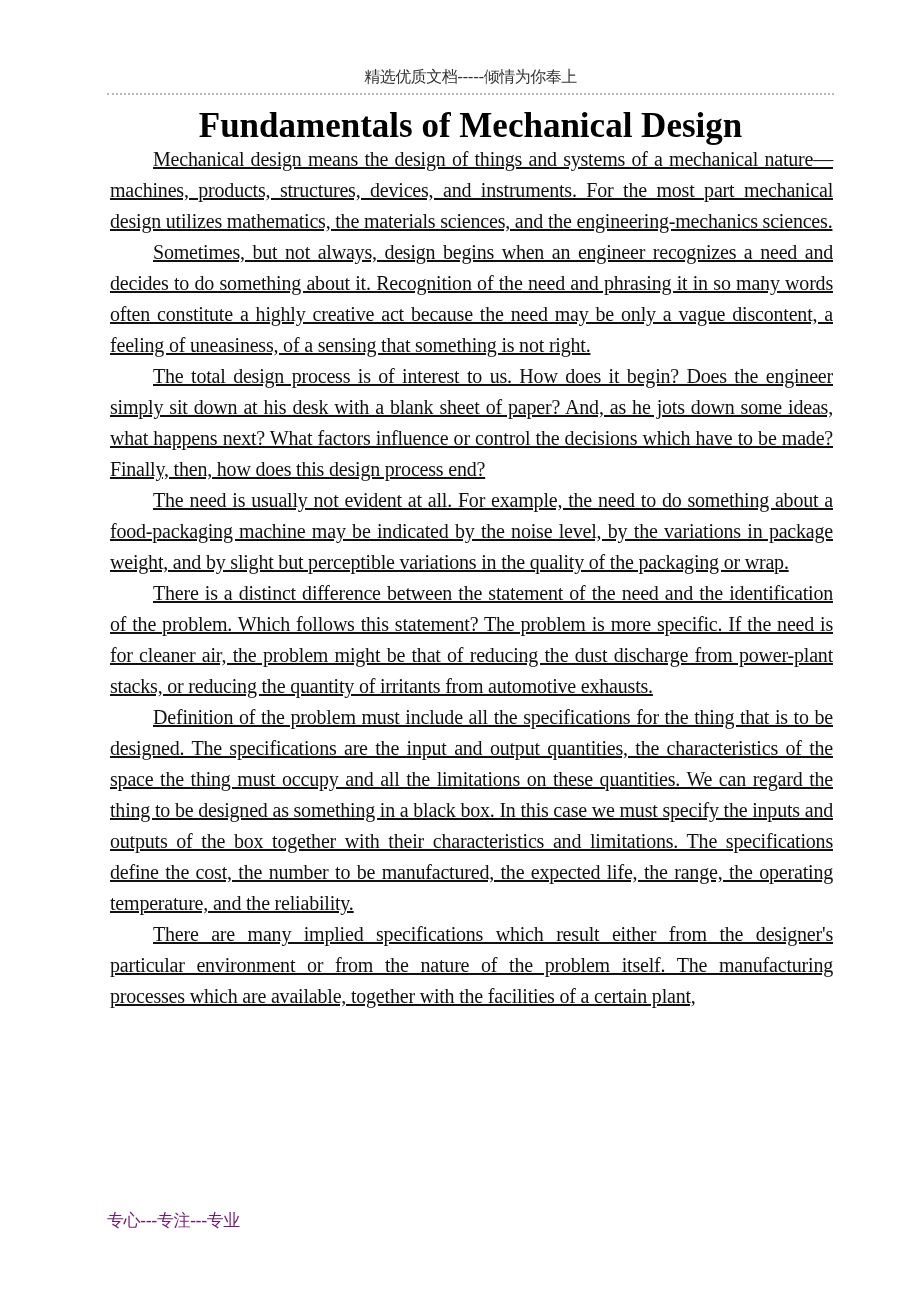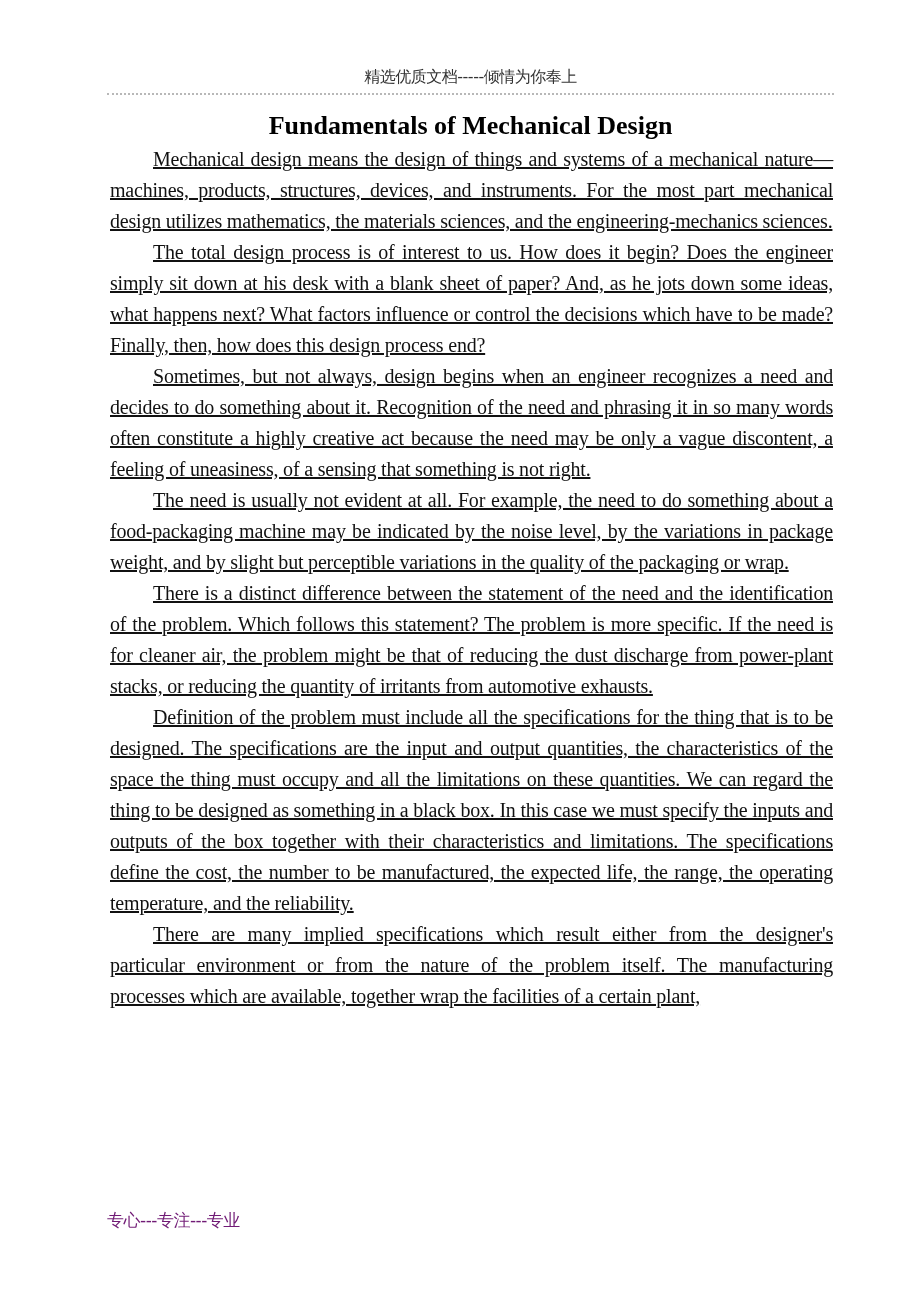--- a/index.html
+++ b/index.html
@@ -36,21 +36,21 @@
       border-top: 2px dotted #b8b8b8;
     }
     .doc-title {
       position: absolute;
       left: 107px;
       top: 108px;
       width: 727px;
       text-align: center;
       font-family: "Liberation Serif", serif;
       font-weight: bold;
-      font-size: 26px;
+      font-size: 35px;
       line-height: 36px;
       margin: 0;
       color: #000000;
     }
     .body-text {
       position: absolute;
       left: 110px;
       top: 144px;
       width: 723px;
       text-decoration: underline;
@@ -78,21 +78,21 @@
 </head>
 <body>
 
 <div class="page-header">精选优质文档-----倾情为你奉上</div>
 <div class="header-rule"></div>
 
 <h1 class="doc-title">Fundamentals of Mechanical Design</h1>
 
 <div class="body-text">
   <p>Mechanical design means the design of things and systems of a mechanical nature—machines, products, structures, devices, and instruments. For the most part mechanical design utilizes mathematics, the materials sciences, and the engineering-mechanics sciences.</p>
+  <p>Sometimes, but not always, design begins when an engineer recognizes a need and decides to do something about it. Recognition of the need and phrasing it in so many words often constitute a highly creative act because the need may be only a vague discontent, a feeling of uneasiness, of a sensing that something is not right.</p>
   <p>The total design process is of interest to us. How does it begin? Does the engineer simply sit down at his desk with a blank sheet of paper? And, as he jots down some ideas, what happens next? What factors influence or control the decisions which have to be made? Finally, then, how does this design process end?</p>
-  <p>Sometimes, but not always, design begins when an engineer recognizes a need and decides to do something about it. Recognition of the need and phrasing it in so many words often constitute a highly creative act because the need may be only a vague discontent, a feeling of uneasiness, of a sensing that something is not right.</p>
   <p>The need is usually not evident at all. For example, the need to do something about a food-packaging machine may be indicated by the noise level, by the variations in package weight, and by slight but perceptible variations in the quality of the packaging or wrap.</p>
   <p>There is a distinct difference between the statement of the need and the identification of the problem. Which follows this statement? The problem is more specific. If the need is for cleaner air, the problem might be that of reducing the dust discharge from power-plant stacks, or reducing the quantity of irritants from automotive exhausts.</p>
   <p>Definition of the problem must include all the specifications for the thing that is to be designed. The specifications are the input and output quantities, the characteristics of the space the thing must occupy and all the limitations on these quantities. We can regard the thing to be designed as something in a black box. In this case we must specify the inputs and outputs of the box together with their characteristics and limitations. The specifications define the cost, the number to be manufactured, the expected life, the range, the operating temperature, and the reliability.</p>
-  <p>There are many implied specifications which result either from the designer's particular environment or from the nature of the problem itself. The manufacturing processes which are available, together wrap the facilities of a certain plant,</p>
+  <p>There are many implied specifications which result either from the designer's particular environment or from the nature of the problem itself. The manufacturing processes which are available, together with the facilities of a certain plant,</p>
 </div>
 
 <div class="page-footer">专心---专注---专业</div>
 
 </body></html>

